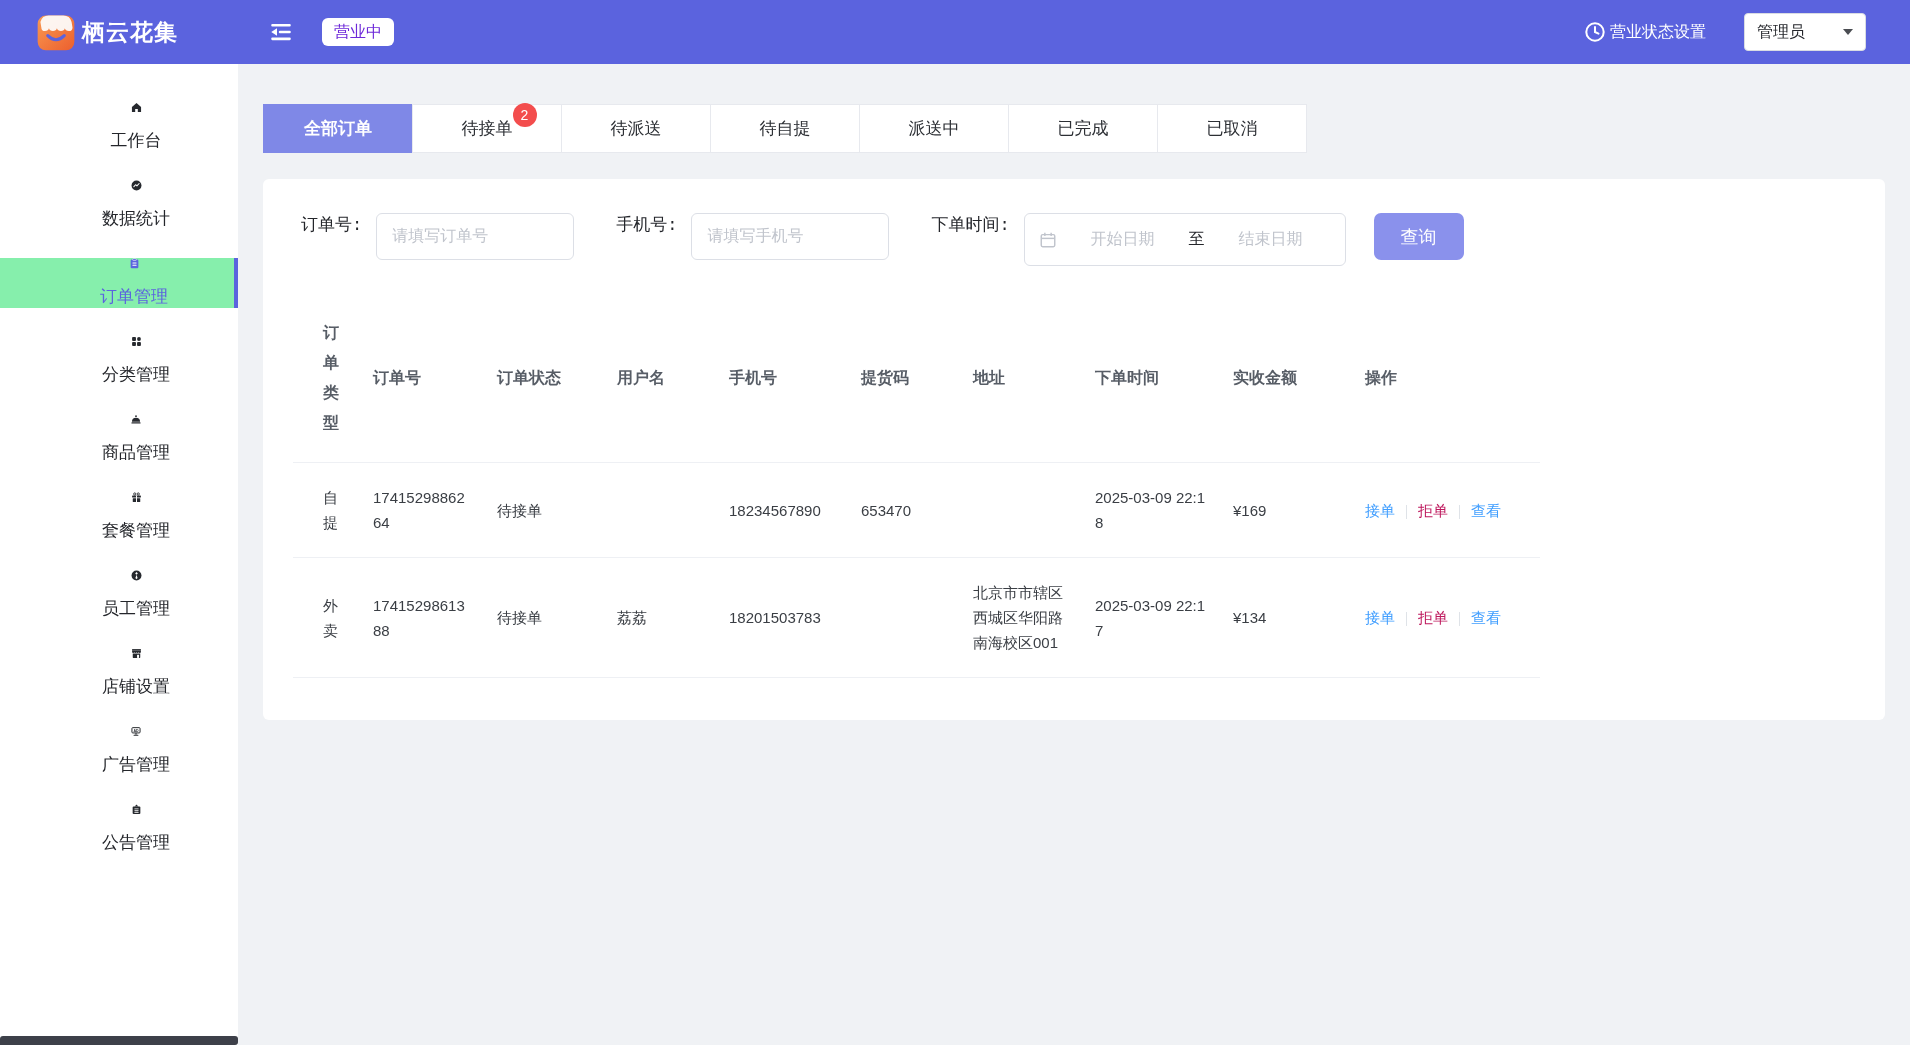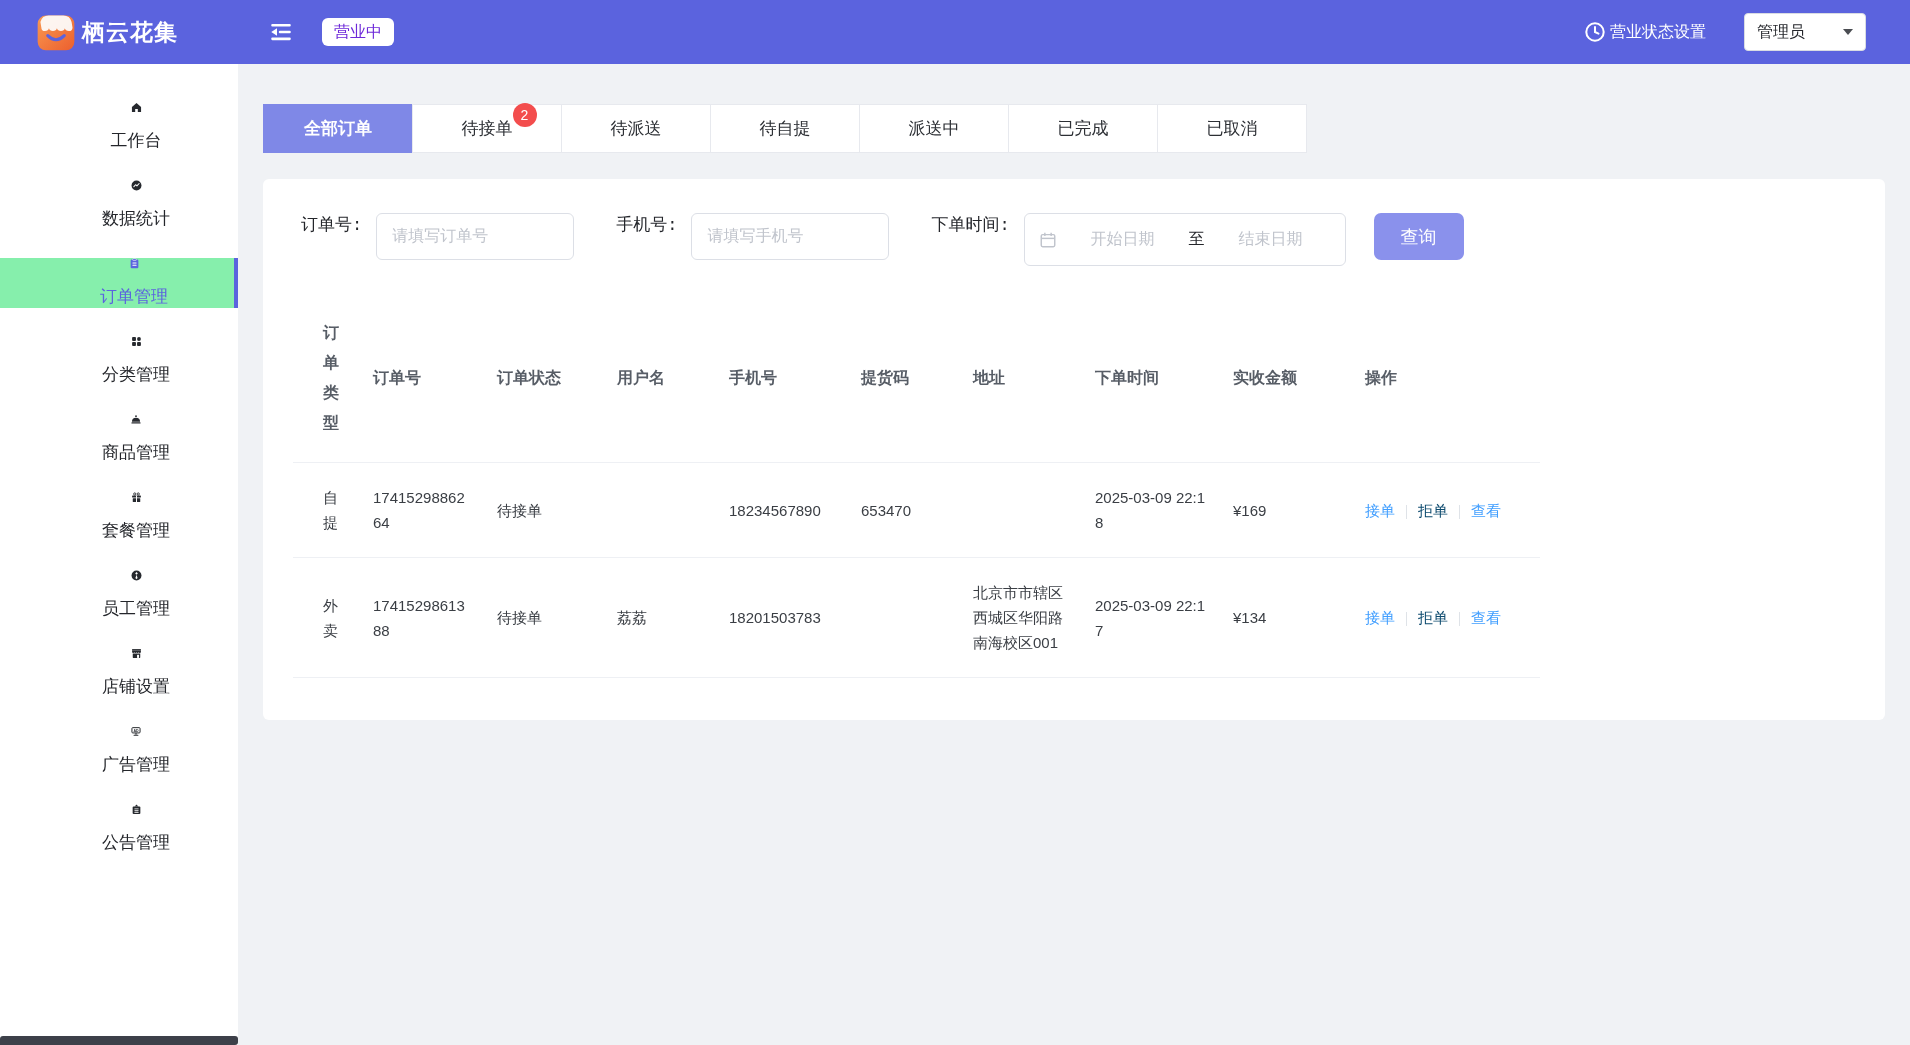--- a/index.html
+++ b/index.html
@@ -53,21 +53,21 @@
   .search-btn { margin-left:28px; width:90px; height:47px; background:#8a91ec; border:none; border-radius:7px; color:#fff; font-size:18px; cursor:pointer; font-family:inherit; }
 
   
   table { border-collapse:collapse; margin-top:28px; table-layout:fixed; }
   th { text-align:left; font-size:16px; font-weight:bold; color:#575d66; padding:24px 24px 24px 0; line-height:30px; vertical-align:middle; border-bottom:1px solid #eef0f4; }
   td { font-size:15px; color:#3a3e44; padding:22px 24px 22px 0; line-height:25px; vertical-align:middle; border-bottom:1px solid #eef0f4; }
   th.first, td.first { padding-left:30px; }
   .wrap-hard { word-break:break-all; }
   .act-link { cursor:pointer; font-size:15px; }
   .act-blue { color:#409eff; }
-  .act-red { color:#0c4a6e; }
+  .act-red { color:#be185d; }
   .act-sep { display:inline-block; width:1px; height:14px; background:#dfe3e8; margin:0 11px; vertical-align:middle; }
 </style>
 </head>
 <body>
 
 <div id="app">
 
   <div class="header">
     <div class="header-left">
       <svg class="logo" viewBox="0 0 48 48">

